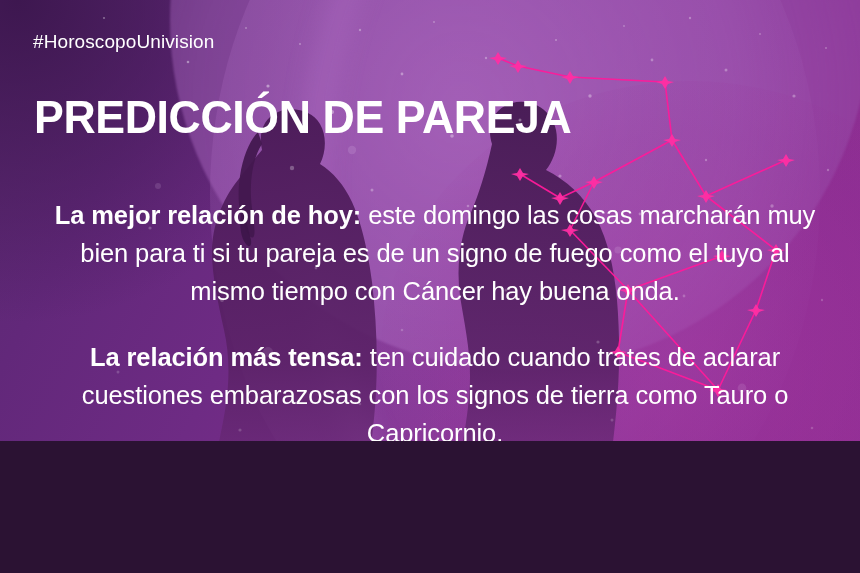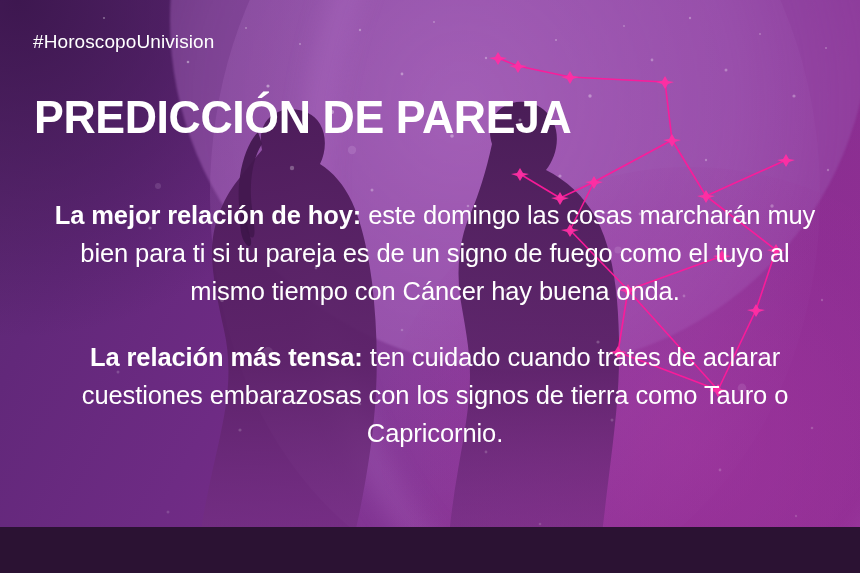--- a/index.html
+++ b/index.html
@@ -3,21 +3,21 @@
 <meta charset="utf-8">
 <style>
   html, body {
     margin: 0;
     padding: 0;
     background: #2b1233;
   }
   .card {
     position: relative;
     width: 860px;
-    height: 527px;
+    height: 441px;
     overflow: hidden;
     font-family: "Liberation Sans", sans-serif;
     background: #6b2a7d;
   }
 
   
   .bg-base {
     position: absolute;
     inset: 0;
     background:

